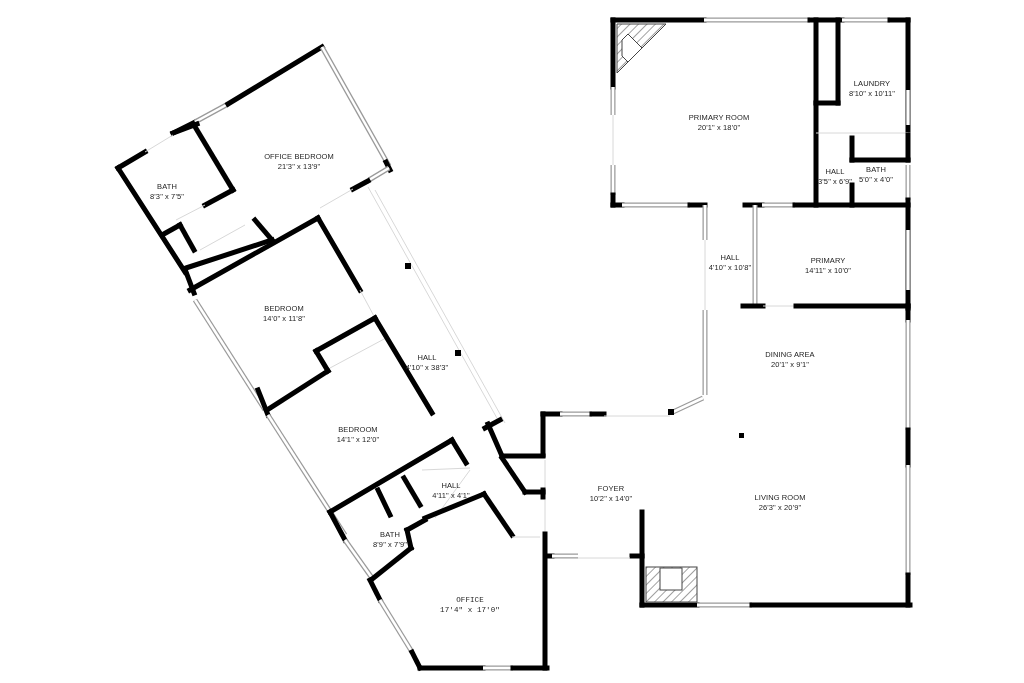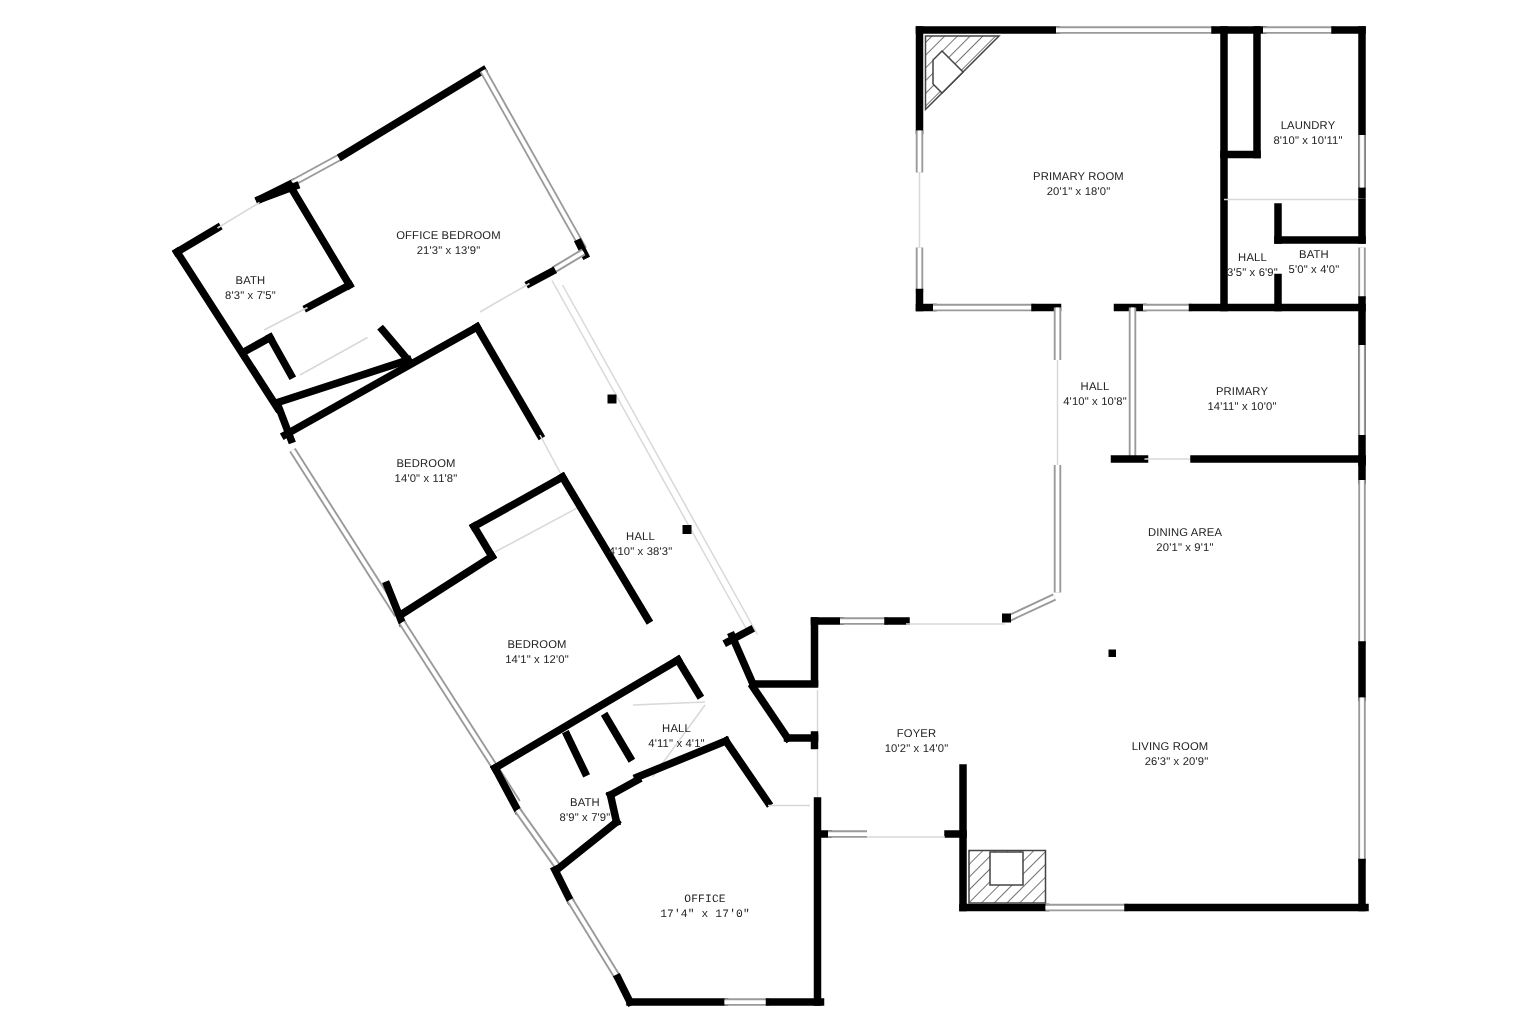--- a/index.html
+++ b/index.html
@@ -238,21 +238,21 @@
   <span class="dim">8'9" x 7'9"</span>
 </div>
 <div class="room-label" style="left:470px; top:595px;font-family:Liberation Mono, monospace;">
   <span class="nm">OFFICE</span>
   <span class="dim">17'4" x 17'0"</span>
 </div>
 <div class="room-label" style="left:595px; top:484px;margin-left:16px;">
   <span class="nm">FOYER</span>
   <span class="dim">10'2" x 14'0"</span>
 </div>
-<div class="room-label" style="left:780px; top:493px;text-align:right;">
+<div class="room-label" style="left:780px; top:493px;">
   <span class="nm">LIVING ROOM</span>
   <span class="dim">26'3" x 20'9"</span>
 </div>
 <div class="room-label" style="left:790px; top:350px;">
   <span class="nm">DINING AREA</span>
   <span class="dim">20'1" x 9'1"</span>
 </div>
 <div class="room-label" style="left:828px; top:256px;">
   <span class="nm">PRIMARY</span>
   <span class="dim">14'11" x 10'0"</span>

